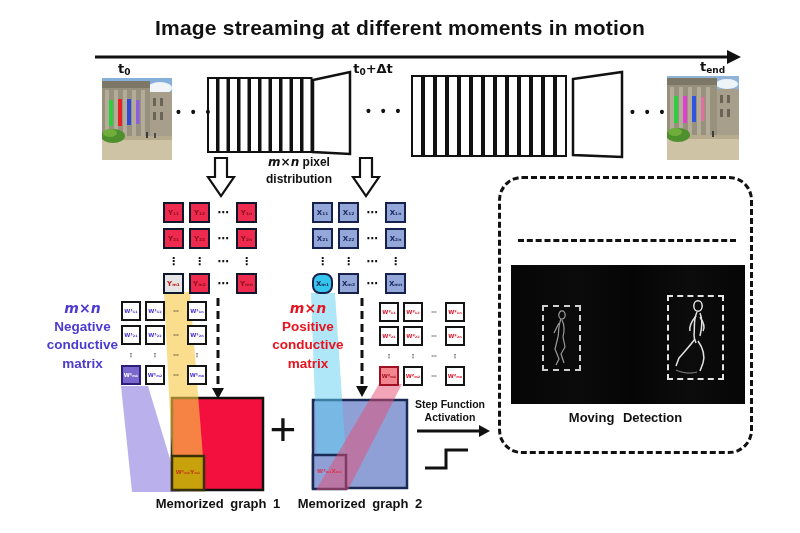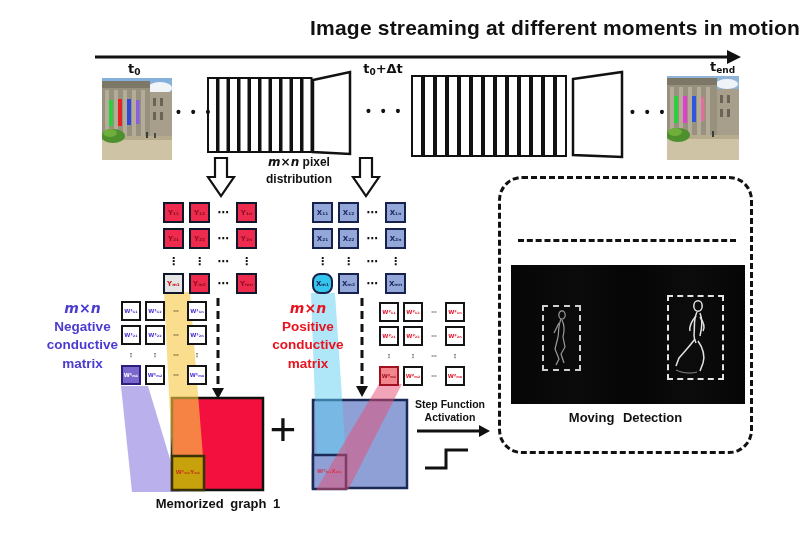--- a/index.html
+++ b/index.html
@@ -1,22 +1,22 @@
 <!DOCTYPE html>
 <html><head>
 <meta charset="utf-8">
 <style>
   html,body{margin:0;padding:0;background:#ffffff;}
   #canvas{position:relative;width:800px;height:533px;background:#ffffff;overflow:hidden;
           font-family:"Liberation Sans",sans-serif;color:#111;}
   #baseart{position:absolute;left:0;top:0;z-index:1;}
   .ov{position:absolute;z-index:2;}
 
-  .title{left:0;top:16px;width:100%;text-align:right;font-size:21px;font-weight:bold;letter-spacing:.2px;}
-  .tlabel{font-weight:bold;font-size:13px;font-family:"DejaVu Sans",sans-serif;margin-left:10px;}
+  .title{left:0;top:16px;width:100%;text-align:center;font-size:21px;font-weight:bold;letter-spacing:.2px;}
+  .tlabel{font-weight:bold;font-size:13px;font-family:"DejaVu Sans",sans-serif;}
   .tlabel sub{font-size:9px;vertical-align:-2px;}
   .sdots{font-size:14px;font-weight:bold;letter-spacing:3px;color:#111;}
 
   .pxdist{left:238px;top:154px;width:122px;text-align:center;font-weight:bold;font-size:12px;line-height:1.4;}
   .pxdist em{font-family:"DejaVu Sans",sans-serif;}
 
   .matrix{position:absolute;display:grid;grid-template-columns:21px 21px 16px 21px;
           grid-template-rows:21px 21px 14px 21px;gap:5px;z-index:2;}
   .matrix.small{grid-template-columns:20px 20px 14px 20px;grid-template-rows:20px 20px 12px 20px;gap:4px;}
   .cell{display:flex;align-items:center;justify-content:center;font-weight:bold;font-size:7px;
@@ -292,20 +292,21 @@
     <span>conductive</span><br>
     <span>matrix</span>
   </div>
 
   <div class="cornerlbl" style="left:173px;top:469px;width:30px;color:#c23414;">W¹ₘ₁Yₘ₁</div>
   <div class="cornerlbl" style="left:314px;top:468px;width:31px;color:#d93650;">W²ₘ₁Xₘ₁</div>
 
   <div class="ov plus">+</div>
 
   <div class="ov glabel" style="left:148px;top:496px;width:140px;">Memorized graph 1</div>
+  <div class="ov glabel" style="left:290px;top:496px;width:140px;">Memorized graph 2</div>
 
   <div class="ov steptxt">
     <span>Step Function</span><br>
     <span>Activation</span>
   </div>
 
   <div class="ov resultbox"></div>
   <div class="ov resultdivider"></div>
   <div class="ov resultimg">
     <div class="bbox" style="left:31px;top:40px;width:39px;height:66px;border-color:#cfcfcf;">

